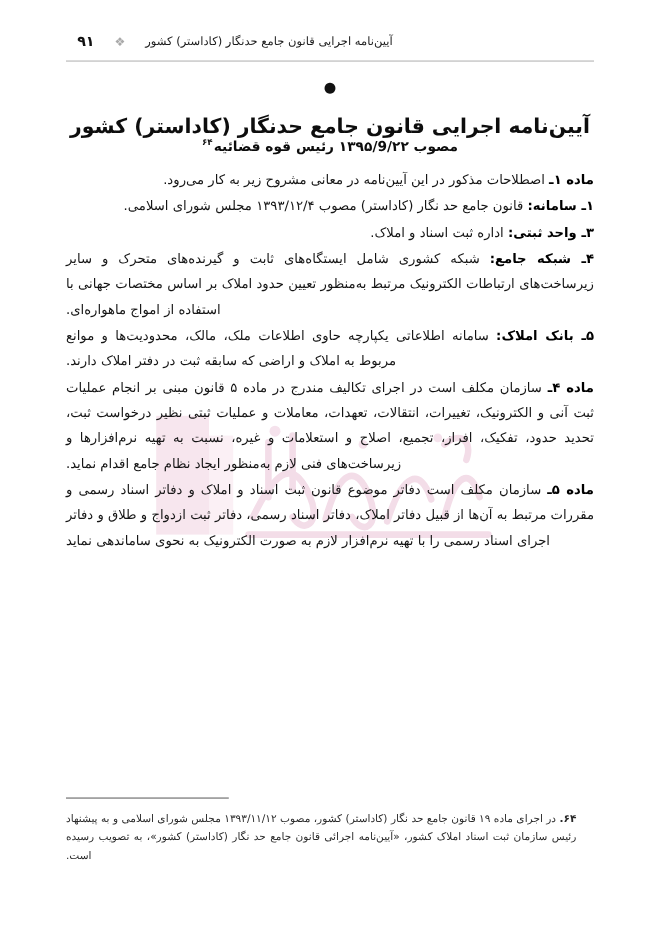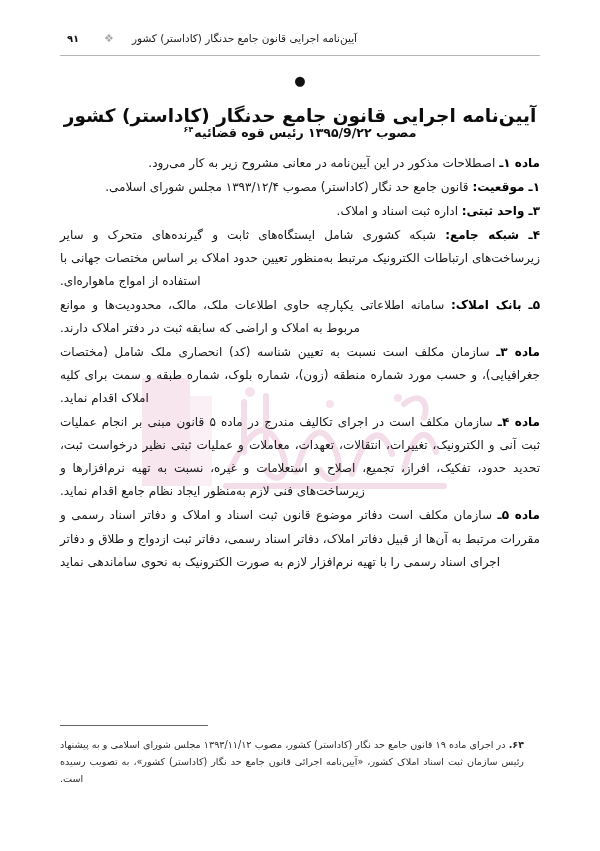--- a/index.html
+++ b/index.html
@@ -48,25 +48,25 @@
     white-space: nowrap;
   }
   .runhead-orn {
     width: 46px;
     text-align: center;
     font-size: 11px;
     color: #a9a9a9;
     line-height: 1;
   }
   .runhead-pageno {
-    font-size: 10px;
+    font-size: 13px;
     font-weight: bold;
     color: #111;
     min-width: 26px;
-    text-align: center;
+    text-align: right;
   }
   .runhead-rule {
     position: absolute;
     left: 60px;
     right: 60px;
     top: 55px;
     height: 1px;
     background: #b5b5b5;
     z-index: 2;
   }
@@ -193,25 +193,24 @@
   <div class="runhead-rule"></div>
 
   <div class="bullet-row">●</div>
   <h1 class="doc-title">آیین‌نامه اجرایی قانون جامع حدنگار (کاداستر) کشور</h1>
   <div class="doc-subtitle">
     <span>مصوب ۱۳۹۵/9/۲۲ رئیس قوه قضائیه</span><sup>۶۴</sup>
   </div>
 
   <div class="body">
     <p class="para single"><b>ماده ۱ـ</b> اصطلاحات مذکور در این آیین‌نامه در معانی مشروح زیر به کار می‌رود.</p>
-    <p class="para single"><b>۱ـ موقعیت:</b> قانون جامع حد نگار (کاداستر) مصوب ۱۳۹۳/۱۲/۴ مجلس شورای اسلامی.</p>
+    <p class="para single"><b>۱ـ سامانه:</b> قانون جامع حد نگار (کاداستر) مصوب ۱۳۹۳/۱۲/۴ مجلس شورای اسلامی.</p>
     <p class="para single"><b>۳ـ واحد ثبتی:</b> اداره ثبت اسناد و املاک.</p>
     <p class="para"><b>۴ـ شبکه جامع:</b> شبکه کشوری شامل ایستگاه‌های ثابت و گیرنده‌های متحرک و سایر زیرساخت‌های ارتباطات الکترونیک مرتبط به‌منظور تعیین حدود املاک بر اساس مختصات جهانی با استفاده از امواج ماهواره‌ای.</p>
     <p class="para"><b>۵ـ بانک املاک:</b> سامانه اطلاعاتی یکپارچه حاوی اطلاعات ملک، مالک، محدودیت‌ها و موانع مربوط به املاک و اراضی که سابقه ثبت در دفتر املاک دارند.</p>
-    <p class="para"><b>ماده ۳ـ</b> سازمان مکلف است نسبت به تعیین شناسه (کد) انحصاری ملک شامل (مختصات جغرافیایی)، و حسب مورد شماره منطقه (زون)، شماره بلوک، شماره طبقه و سمت برای کلیه املاک اقدام نماید.</p>
     <p class="para"><b>ماده ۴ـ</b> سازمان مکلف است در اجرای تکالیف مندرج در ماده ۵ قانون مبنی بر انجام عملیات ثبت آنی و الکترونیک، تغییرات، انتقالات، تعهدات، معاملات و عملیات ثبتی نظیر درخواست ثبت، تحدید حدود، تفکیک، افراز، تجمیع، اصلاح و استعلامات و غیره، نسبت به تهیه نرم‌افزارها و زیرساخت‌های فنی لازم به‌منظور ایجاد نظام جامع اقدام نماید.</p>
     <p class="para"><b>ماده ۵ـ</b> سازمان مکلف است دفاتر موضوع قانون ثبت اسناد و املاک و دفاتر اسناد رسمی و مقررات مرتبط به آن‌ها از قبیل دفاتر املاک، دفاتر اسناد رسمی، دفاتر ثبت ازدواج و طلاق و دفاتر اجرای اسناد رسمی را با تهیه نرم‌افزار لازم به صورت الکترونیک به نحوی ساماندهی نماید</p>
   </div>
 
   <div class="fn-rule"></div>
   <div class="footnote"><b>۶۴.</b> در اجرای ماده ۱۹ قانون جامع حد نگار (کاداستر) کشور، مصوب ۱۳۹۳/۱۱/۱۲ مجلس شورای اسلامی و به پیشنهاد رئیس سازمان ثبت اسناد املاک کشور، «آیین‌نامه اجرائی قانون جامع حد نگار (کاداستر) کشور»، به تصویب رسیده است.</div>
 
 </div>
 
 </body></html>

